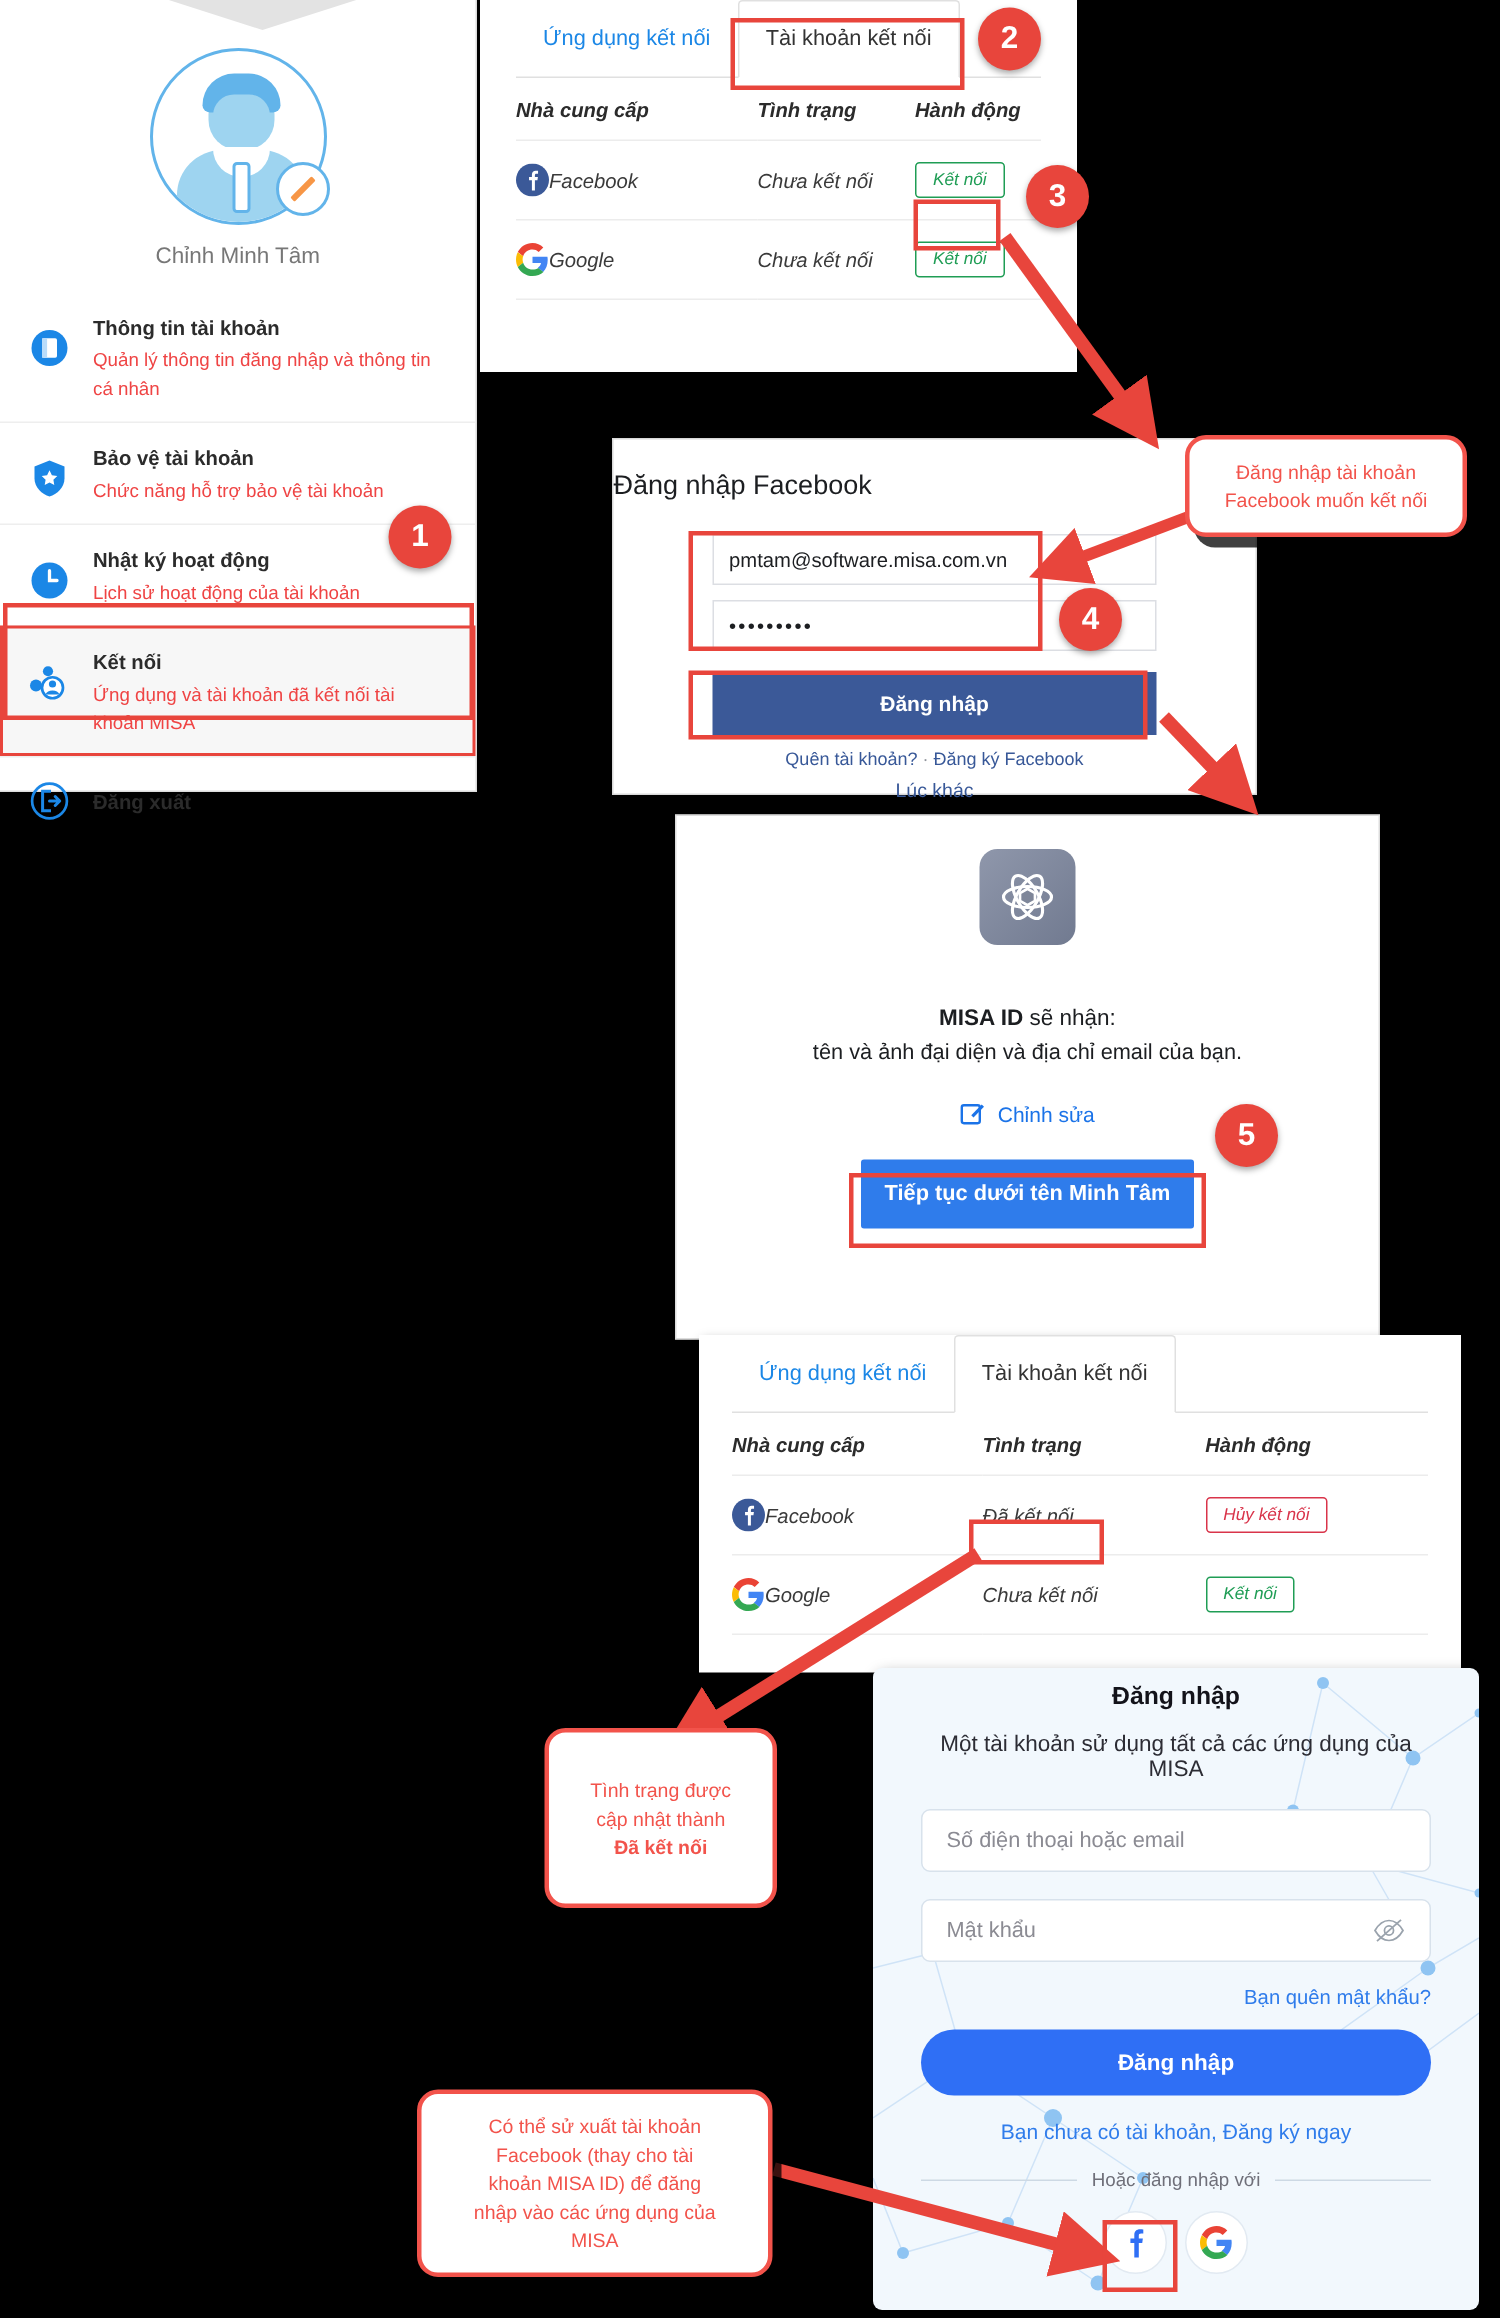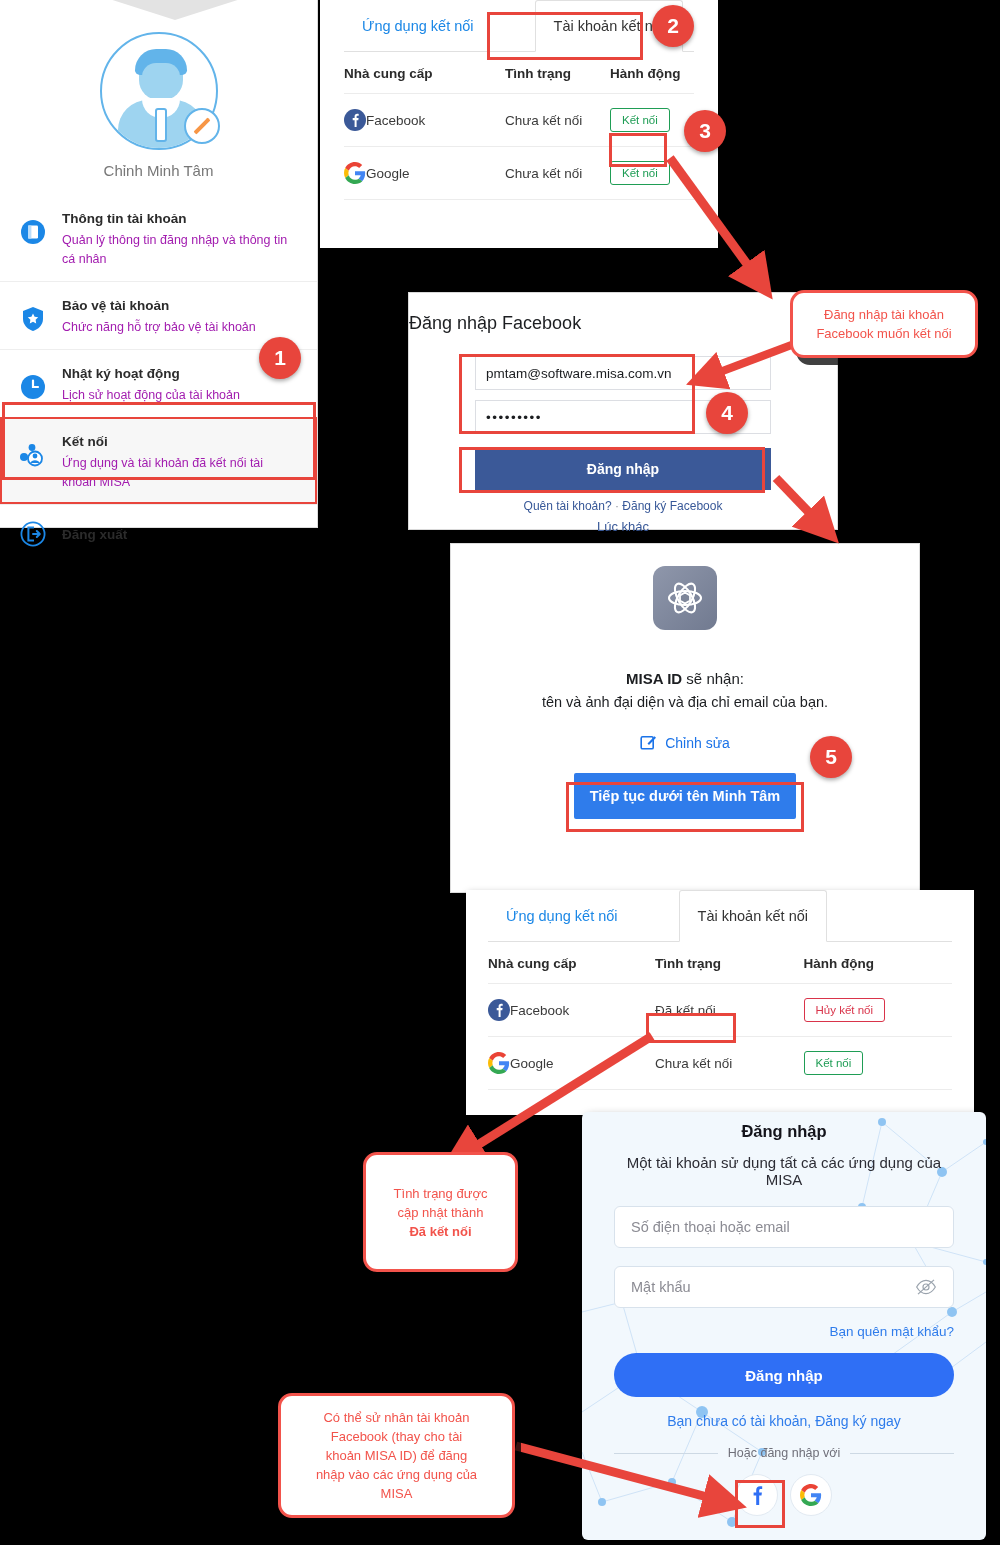--- a/index.html
+++ b/index.html
@@ -57,35 +57,35 @@
     display:flex; align-items:flex-start; gap:12px;
     padding:12px 14px 12px 16px;
     border-top:1px solid #eeeeee;
     min-height:56px;
   }
   .menu-item:first-child { border-top:none; }
   .menu-item.active { background:#f7f7f7; outline:2px solid #e8453c; outline-offset:-2px; position:relative; z-index:2;}
   .mi-icon { flex:0 0 34px; width:34px; height:34px; display:flex; align-items:center; justify-content:center; margin-top:8px;}
   .mi-text { padding-top:2px; }
   .mi-title { font-size:13.5px; font-weight:bold; color:#2b2b2b; line-height:20px;}
-  .mi-sub { font-size:12.5px; color:#a21caf; line-height:19px; margin-top:2px; max-width:230px;}
+  .mi-sub { font-size:12.5px; color:#ef4444; line-height:19px; margin-top:2px; max-width:230px;}
 
   svg.ic { display:block; }
 
   
-  .conn-tabs { display:flex; height:52px; border-bottom:1px solid #e0e0e0;gap:43px; }
+  .conn-tabs { display:flex; height:52px; border-bottom:1px solid #e0e0e0; }
   .conn-tab {
     display:flex; align-items:center; justify-content:center;
     padding:0 18px; font-size:14.5px; color:#1b87e6; height:52px;
   }
   .conn-tab.sel {
     color:#333; background:#fff; border:1px solid #e0e0e0; border-bottom:1px solid #fff;
     margin-bottom:-1px; border-radius:3px 3px 0 0;
   }
-  .conn-table { width:100%; border-collapse:collapse; }
+  .conn-table { width:100%; border-collapse:collapse;font-style:italic; }
   .conn-table th {
     text-align:left; font-size:13.5px; font-weight:bold; color:#2b2b2b;
     padding:14px 0 12px 0; border-bottom:1px solid #ececec;
   }
   .conn-table td {
     font-size:13.5px; color:#3a3a3a; padding:14px 0;
     border-bottom:1px solid #ececec; vertical-align:middle;
   }
   .prov { display:flex; align-items:center; }
   .btn-sm { display:inline-block; font-size:11.5px; padding:5px 11px; border-radius:3px; background:#fff;}
@@ -554,21 +554,21 @@
   <div class="callout" style="left:363px; top:1152px; width:155px; height:120px;">
     <div class="ctext">
       <div>Tình trạng được</div>
       <div>cập nhật thành</div>
       <div><b>Đã kết nối</b></div>
     </div>
   </div>
 
   <div class="callout" style="left:278px; top:1393px; width:237px; height:125px;">
     <div class="ctext">
-      <div>Có thể sử nhân tài khoản</div>
+      <div>Có thể sử xuất tài khoản</div>
       <div>Facebook (thay cho tài</div>
       <div>khoản MISA ID) để đăng</div>
       <div>nhập vào các ứng dụng của</div>
       <div>MISA</div>
     </div>
   </div>
 
   <div class="badge" style="left:259px; top:337px;">1</div>
   <div class="badge" style="left:652px; top:5px;">2</div>
   <div class="badge" style="left:684px; top:110px;">3</div>

